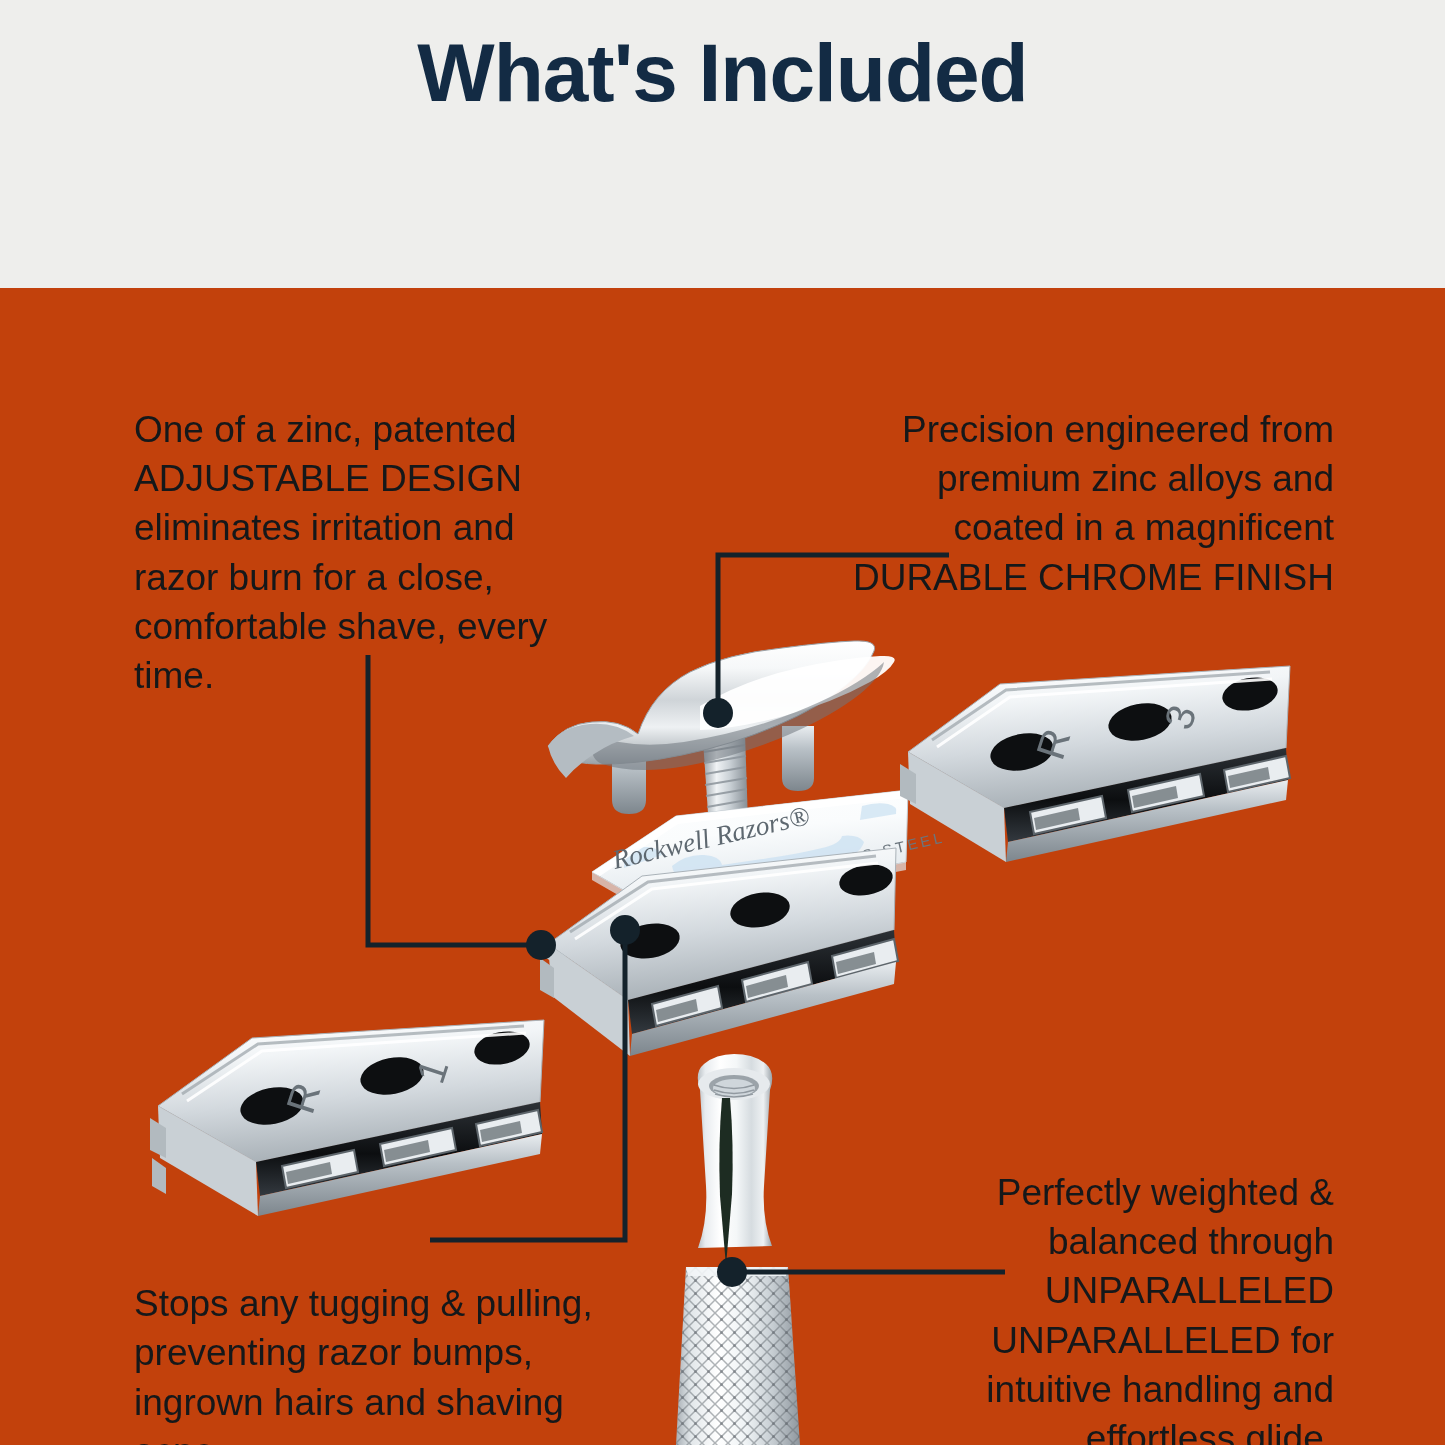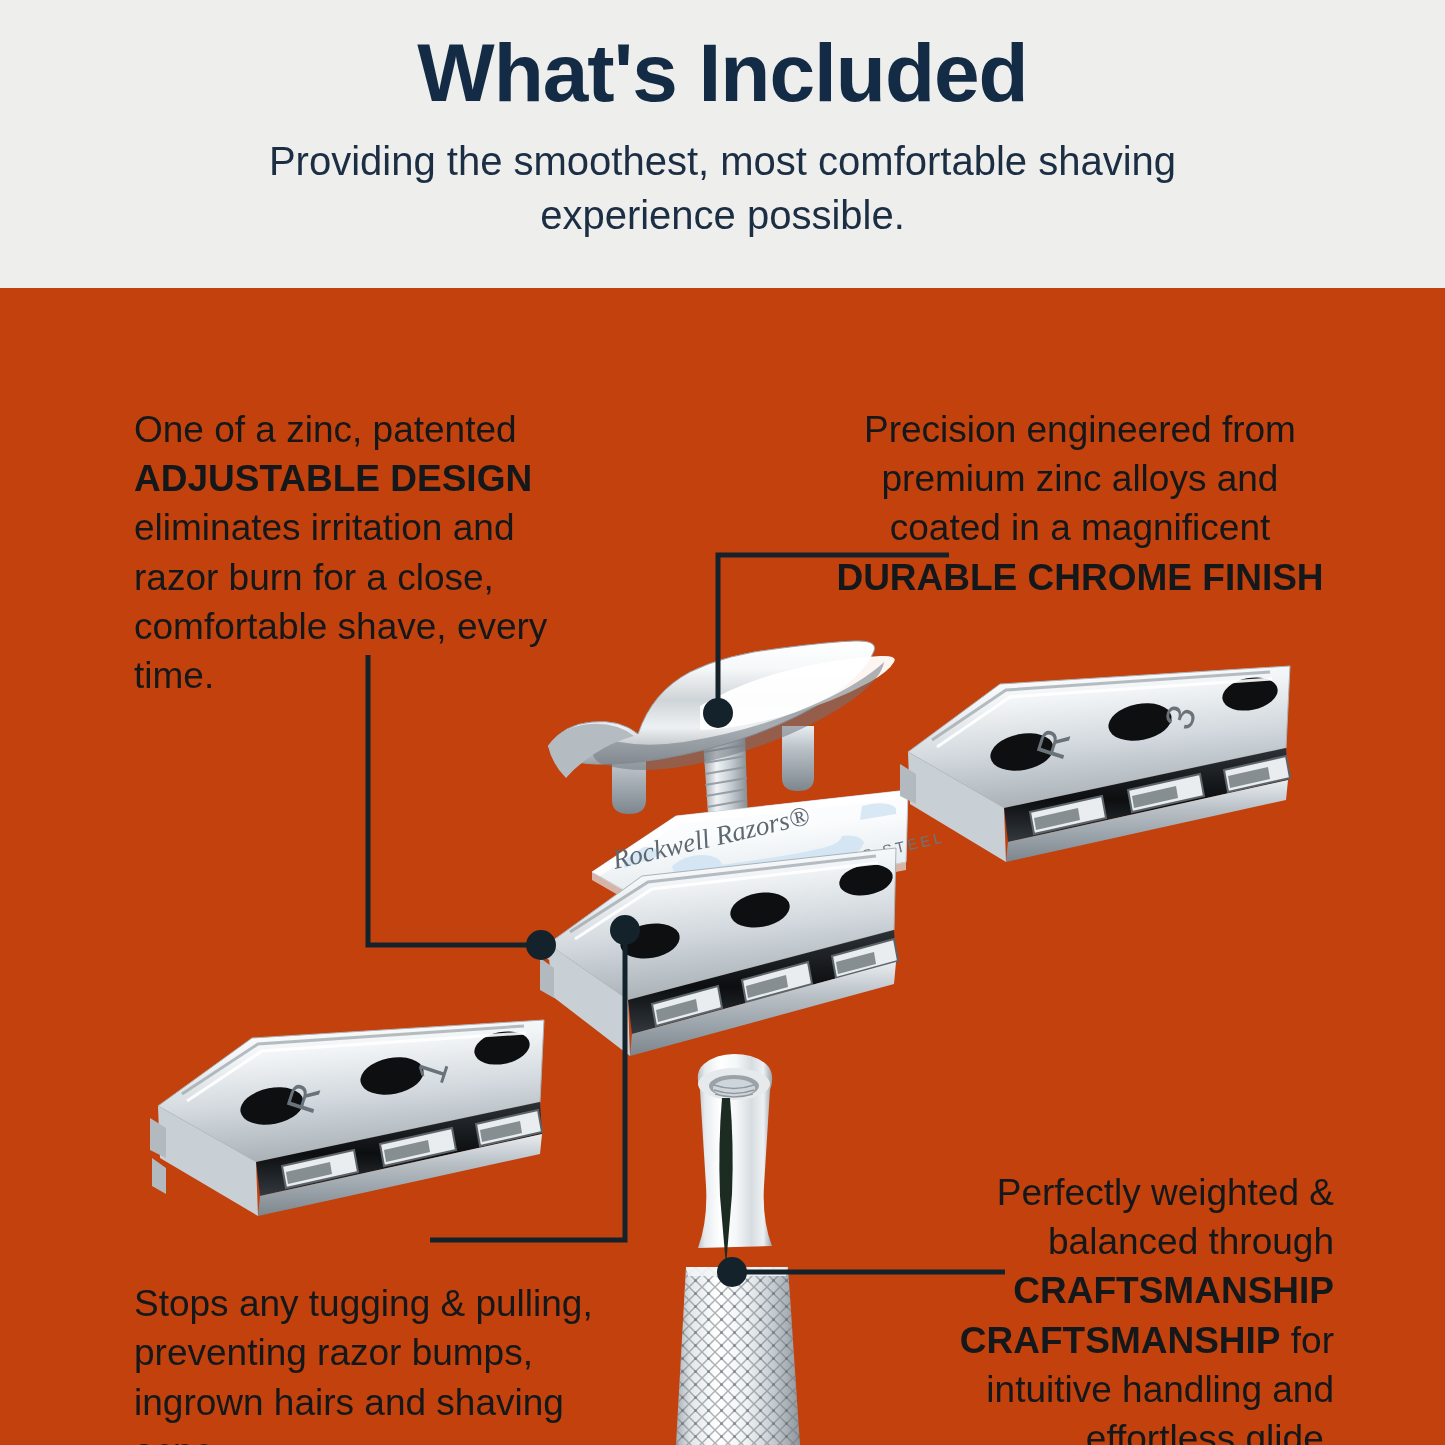--- a/index.html
+++ b/index.html
@@ -50,31 +50,31 @@
     line-height: 1.35;
   }
 
   
   .callout-text {
     position: absolute;
     font-size: 37px;
     line-height: 1.33;
     color: #15181a;
   }
-  .callout-text b { font-weight: bold; }
+  .callout-text b { font-weight: normal; }
 
   #callout-adjustable {
     left: 134px; top: 405px;
     width: 470px;
     text-align: left;
   }
   #callout-chrome {
     left: 826px; top: 405px;
     width: 508px;
-    text-align: center;
+    text-align: right;
   }
   #callout-single-blade {
     left: 134px; top: 1230px;
     width: 495px;
     text-align: left;
   }
   #callout-craftsmanship {
     left: 900px; top: 1168px;
     width: 434px;
     text-align: right;
@@ -97,21 +97,20 @@
     height: 1445px;
   }
 </style>
 </head>
 <body>
 
 <div id="page">
 
   <div id="header-band">
     <h1 id="page-title">What's Included</h1>
-    <p id="page-subtitle">Providing the smoothest, most comfortable shaving experience possible.</p>
   </div>
 
   <svg id="razor-art" viewBox="0 0 1445 1445">
     <defs>
       <linearGradient id="chromeTop" x1="0" y1="0" x2="0" y2="1">
         <stop offset="0%" stop-color="#ffffff"></stop>
         <stop offset="22%" stop-color="#f6f8f9"></stop>
         <stop offset="48%" stop-color="#cfd4d8"></stop>
         <stop offset="70%" stop-color="#eef1f3"></stop>
         <stop offset="100%" stop-color="#9aa2a8"></stop>
@@ -356,16 +355,16 @@
   <div class="callout-text" id="callout-chrome">
     <span>Precision engineered from premium zinc alloys and coated in a magnificent </span><b>DURABLE CHROME FINISH</b><span></span>
   </div>
 
   <div class="callout-text" id="callout-single-blade">
     <br>
     <span>Stops any tugging &amp; pulling, preventing razor bumps, ingrown hairs and shaving acne.</span>
   </div>
 
   <div class="callout-text" id="callout-craftsmanship">
-    <span>Perfectly weighted &amp; balanced through </span><b>CRAFTSMANSHIP CRAFTSMANSHIP</b><span> for intuitive handling and effortless glide.</span>
+    <span>Perfectly weighted &amp; balanced through </span><b>UNPARALLELED UNPARALLELED</b><span> for intuitive handling and effortless glide.</span>
   </div>
 
 </div>
 
 </body></html>

